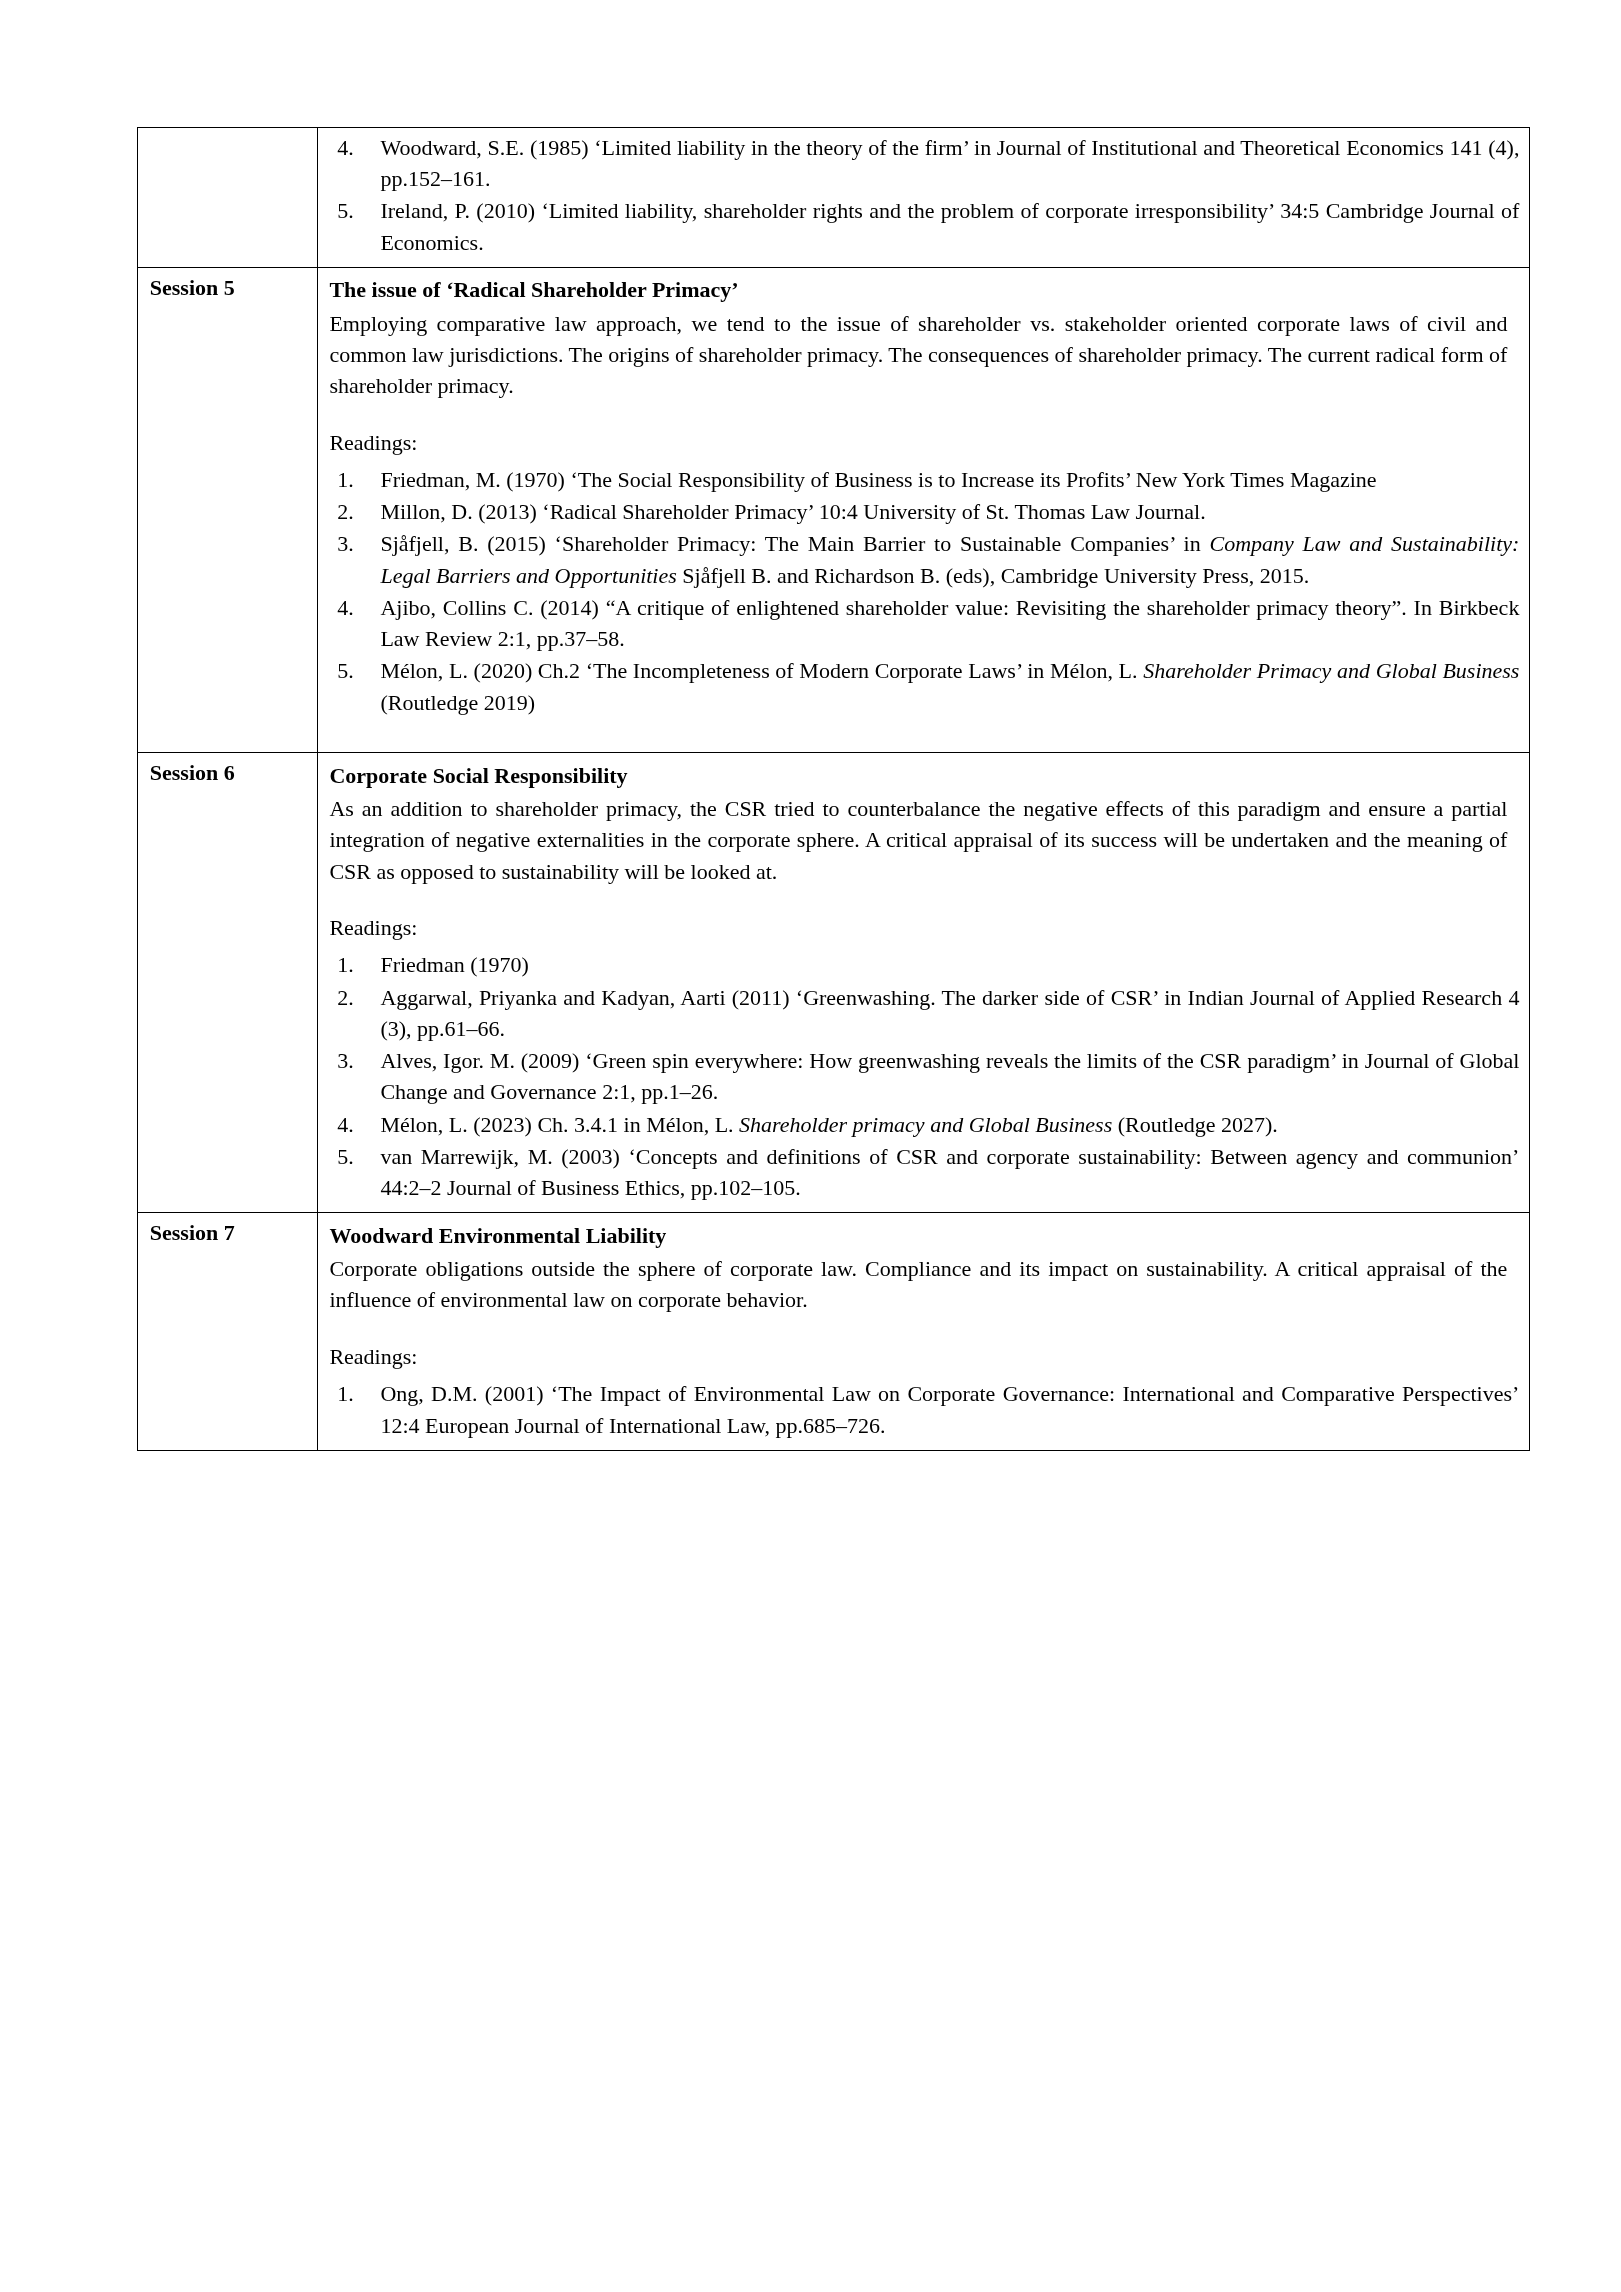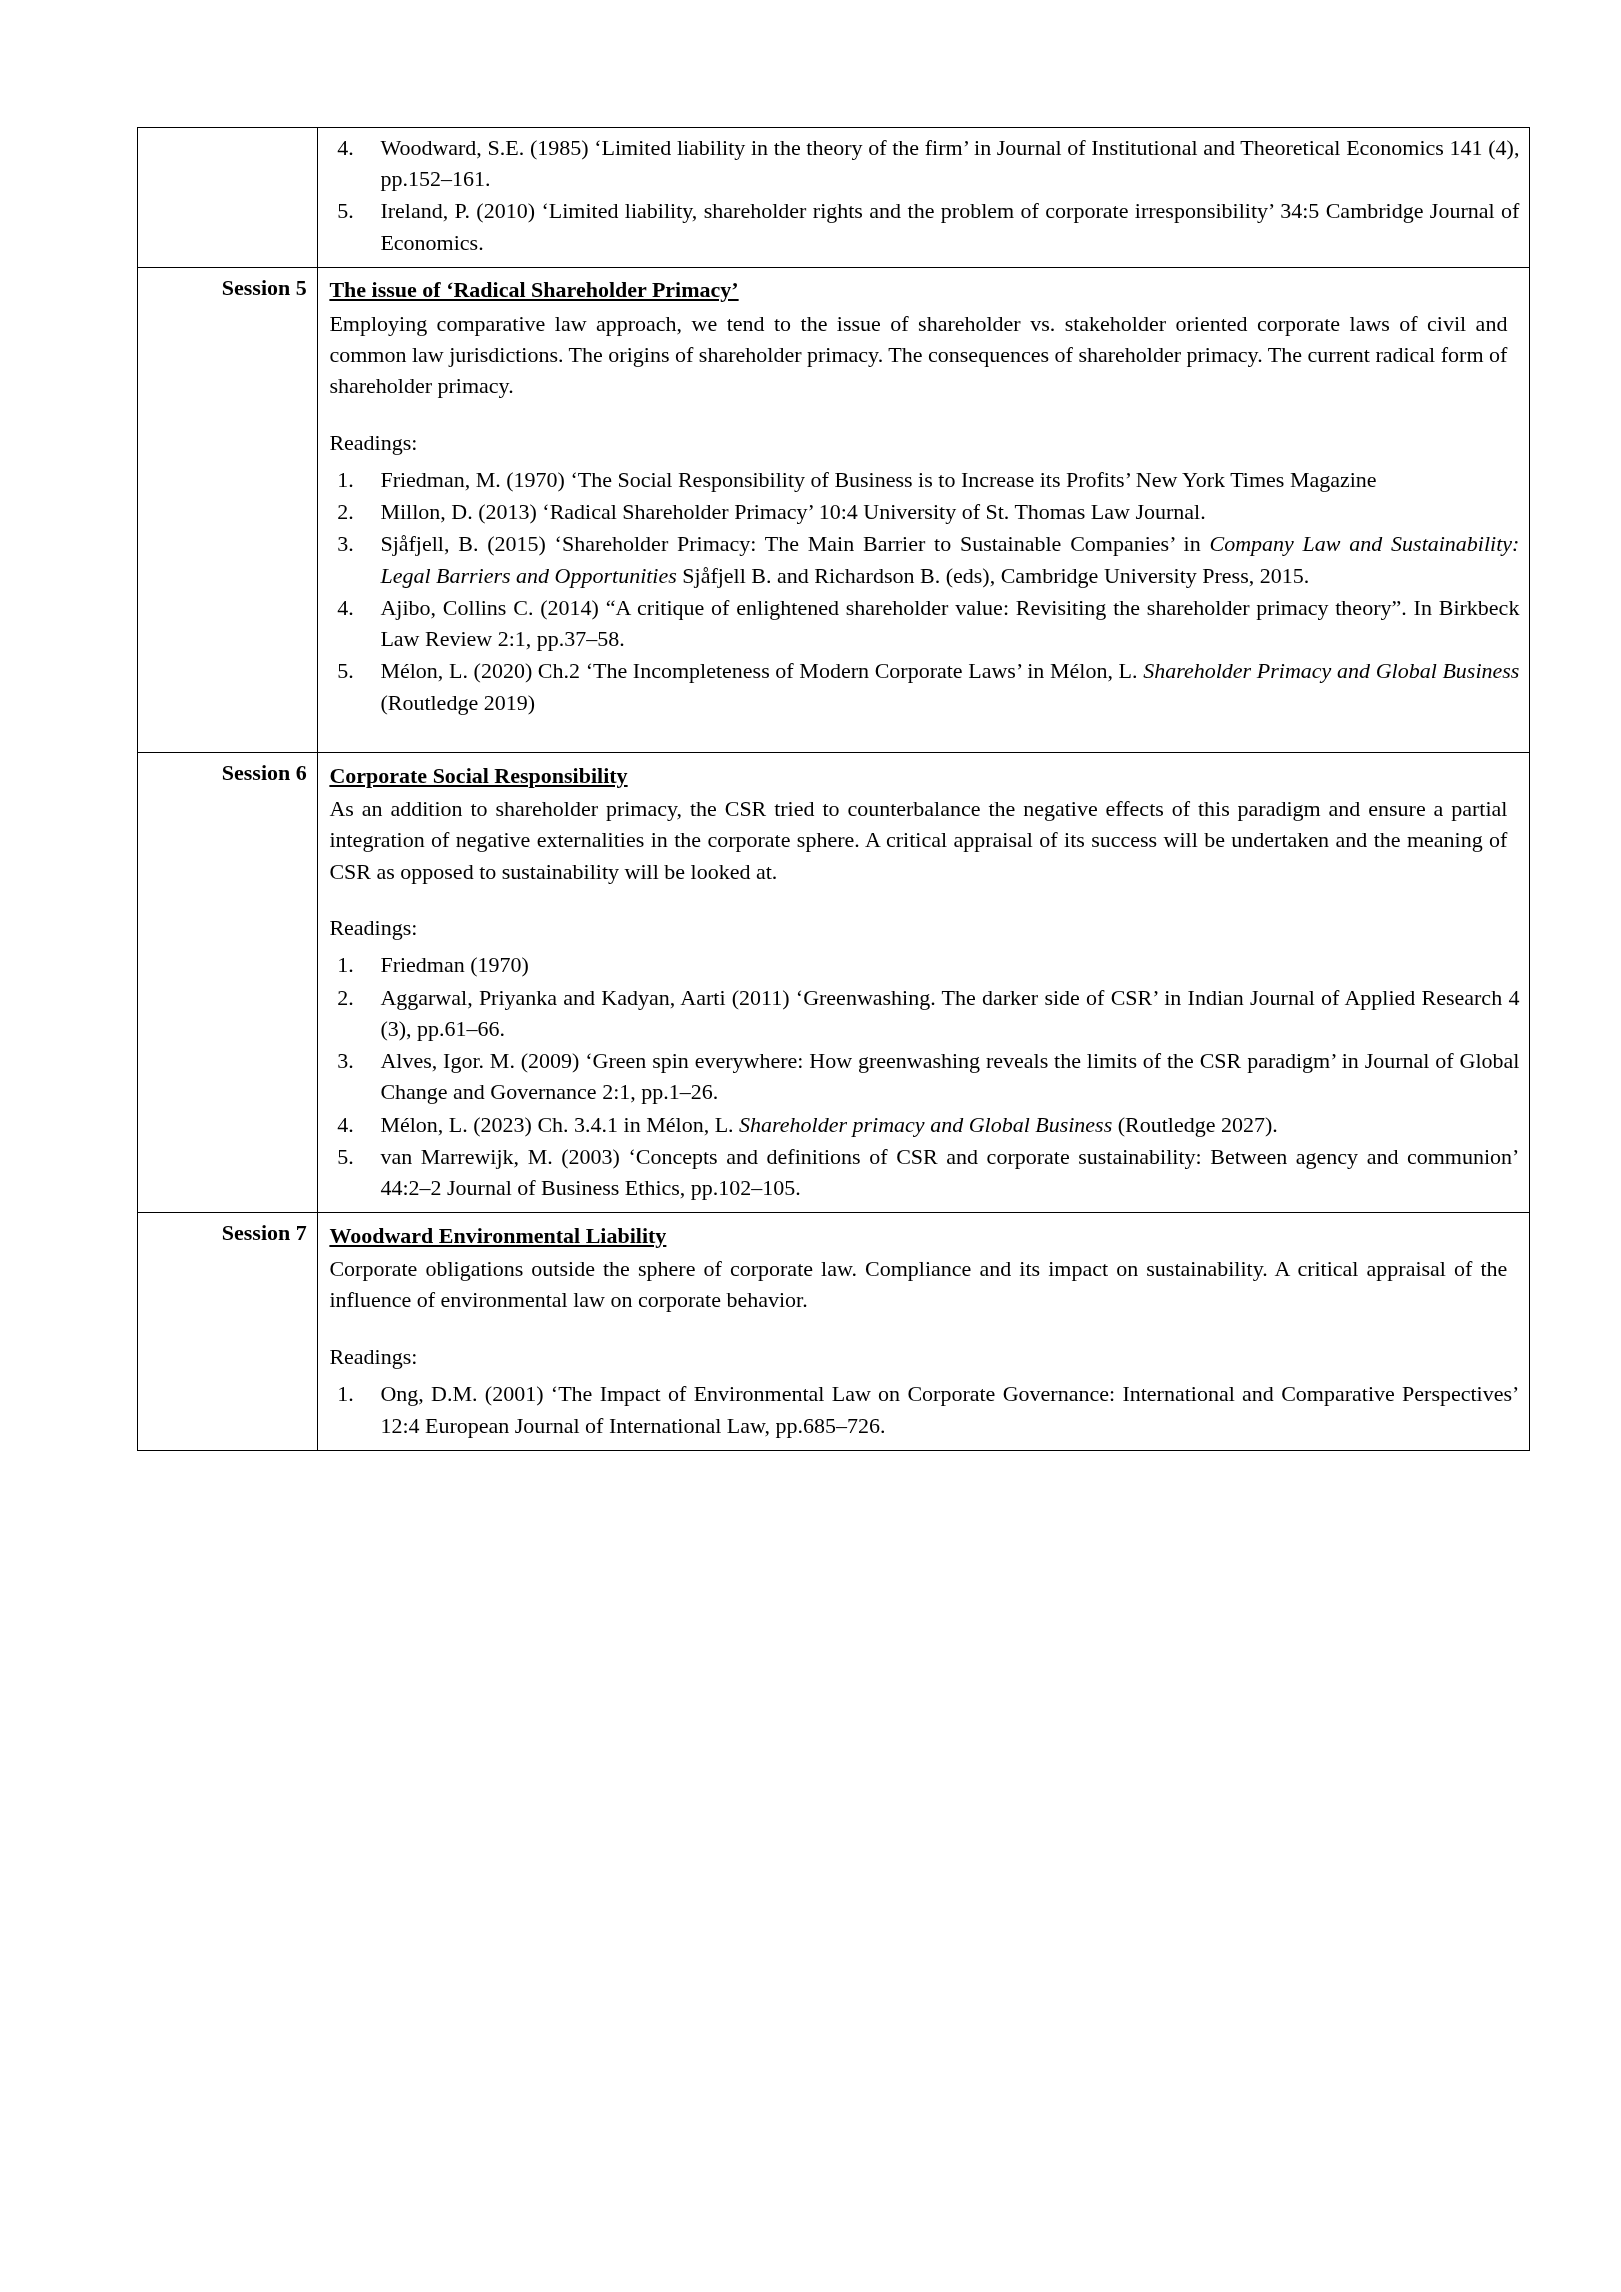--- a/index.html
+++ b/index.html
@@ -30,35 +30,33 @@
   table.syllabus td {
     border: 1.3px solid #000;
     vertical-align: top;
     padding: 3.9px 9.8px 7.8px 11.8px;
   }
   td.session-col {
     width: 157px;
     font-weight: bold;
     padding-left: 13.7px;
     padding-top: 6.9px;
-    text-align: right;
   }
   td.content-col {
     width: 1190px;
     padding-left: 15.7px;
     padding-right: 13.7px;
     text-align: justify;
   }
   .cont-cell {
     padding-top: 5.9px;
   }
   .title {
     font-weight: bold;
     margin: 2.9px 0 1px 0;
-    text-decoration: underline;
   }
   .para {
     margin: 2px 12px 0 0;
     text-align: justify;
     text-justify: inter-word;
   }
   .readings-label {
     font-weight: normal;
     margin: 25.5px 0 5.9px 0;
   }

